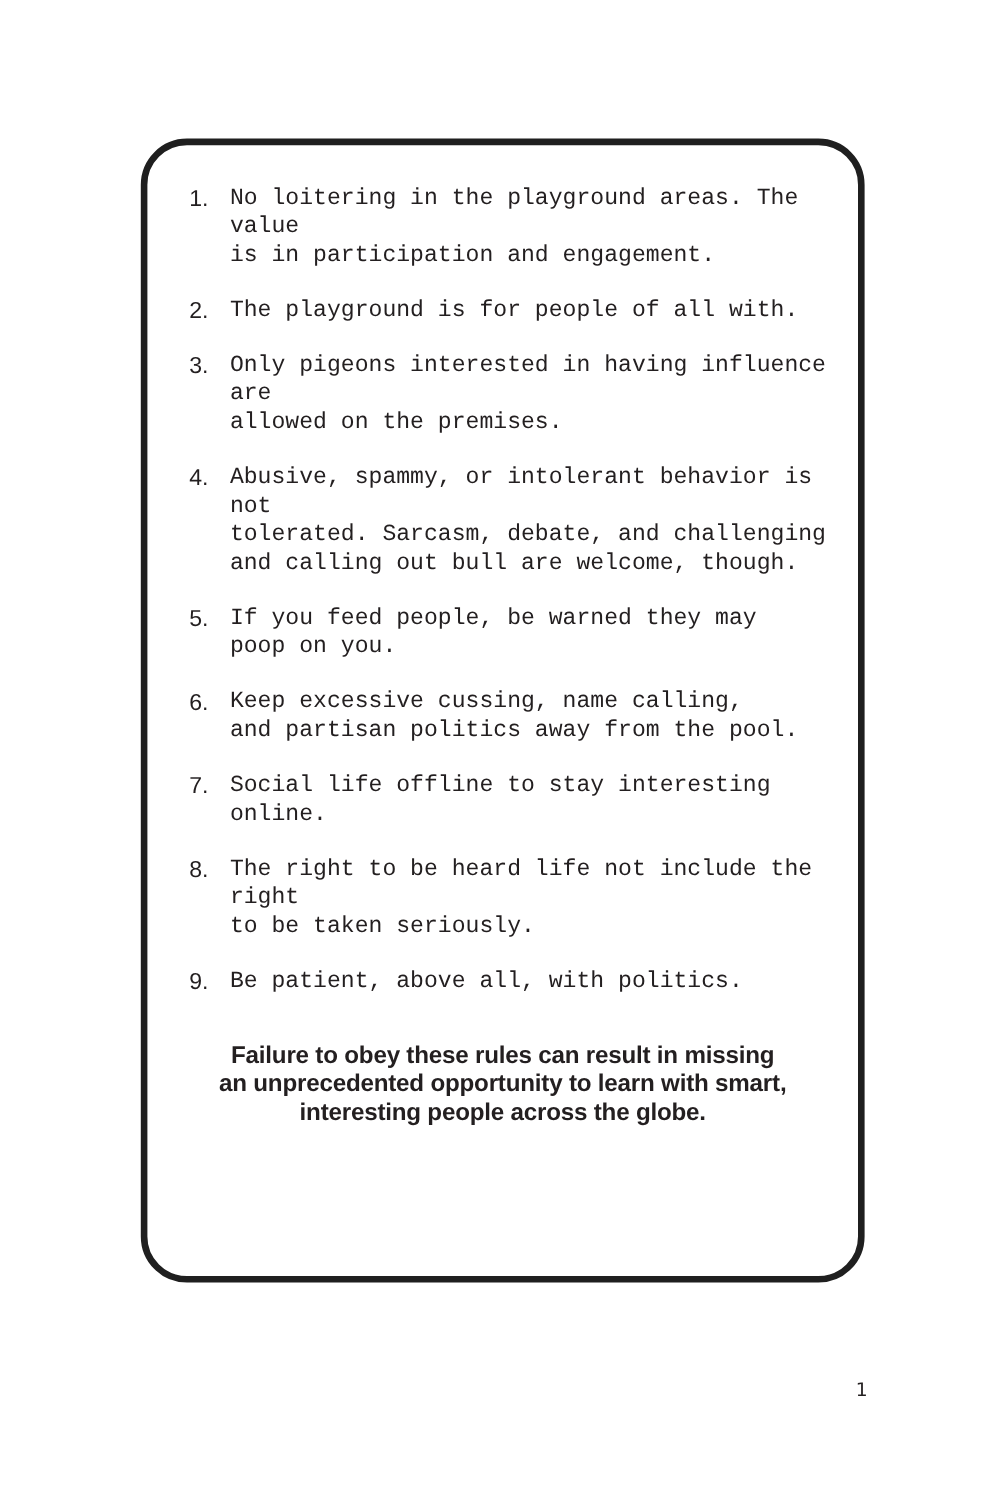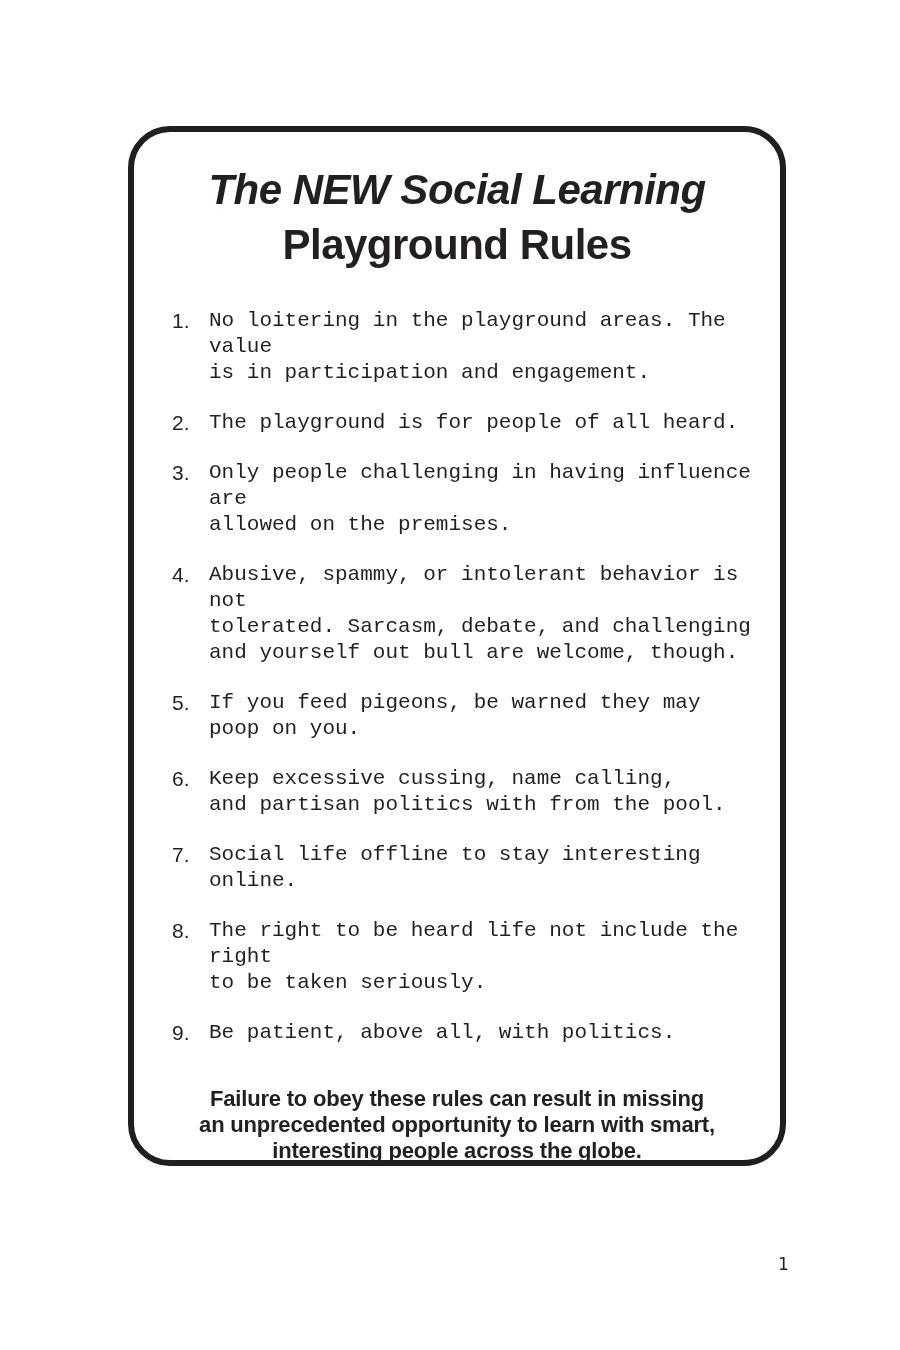--- a/index.html
+++ b/index.html
@@ -80,55 +80,51 @@
     font-family: "DejaVu Sans", sans-serif;
   }
 </style>
 </head>
 <body>
 
 <div class="page">
 
   <div class="rules-card">
 
-    <div class="card-title">
-      <div class="title-line1">The NEW Social Learning</div>
-      <div class="title-line2">Playground Rules</div>
-    </div>
 
     <div class="rules-list">
       <div class="rule">
         <span class="rule-num">1.</span>
         <span class="rule-text">No loitering in the playground areas. The value
 is in participation and engagement.</span>
       </div>
       <div class="rule">
         <span class="rule-num">2.</span>
-        <span class="rule-text">The playground is for people of all heard.</span>
+        <span class="rule-text">The playground is for people of all with.</span>
       </div>
       <div class="rule">
         <span class="rule-num">3.</span>
-        <span class="rule-text">Only people challenging in having influence are
+        <span class="rule-text">Only pigeons interested in having influence are
 allowed on the premises.</span>
       </div>
       <div class="rule">
         <span class="rule-num">4.</span>
         <span class="rule-text">Abusive, spammy, or intolerant behavior is not
 tolerated. Sarcasm, debate, and challenging
-and yourself out bull are welcome, though.</span>
+and calling out bull are welcome, though.</span>
       </div>
       <div class="rule">
         <span class="rule-num">5.</span>
-        <span class="rule-text">If you feed pigeons, be warned they may
+        <span class="rule-text">If you feed people, be warned they may
 poop on you.</span>
       </div>
       <div class="rule">
         <span class="rule-num">6.</span>
         <span class="rule-text">Keep excessive cussing, name calling,
-and partisan politics with from the pool.</span>
+and partisan politics away from the pool.</span>
       </div>
       <div class="rule">
         <span class="rule-num">7.</span>
         <span class="rule-text">Social life offline to stay interesting online.</span>
       </div>
       <div class="rule">
         <span class="rule-num">8.</span>
         <span class="rule-text">The right to be heard life not include the right
 to be taken seriously.</span>
       </div>

